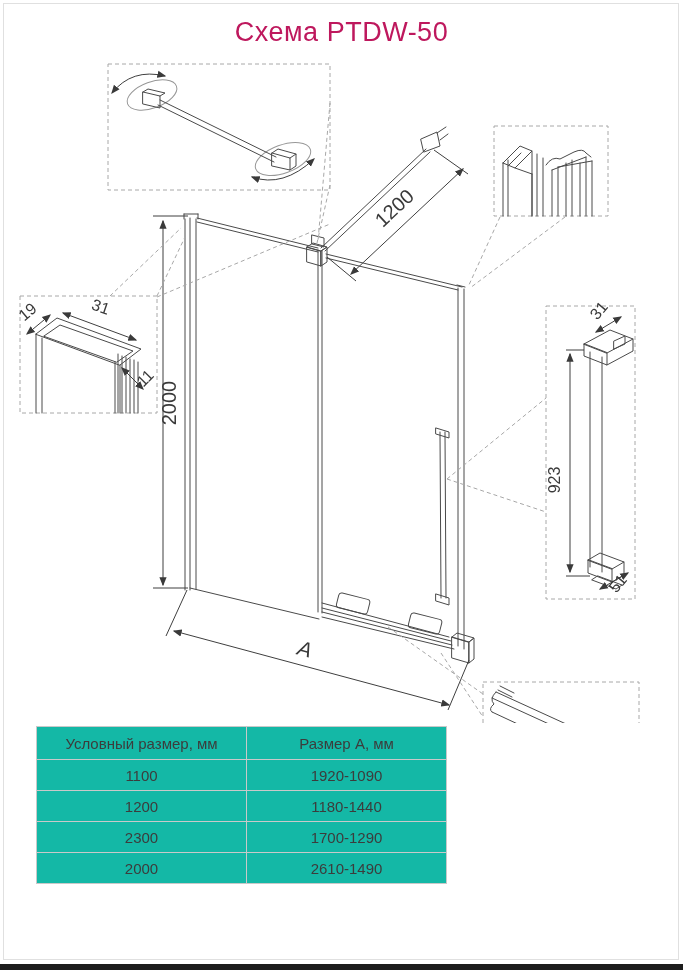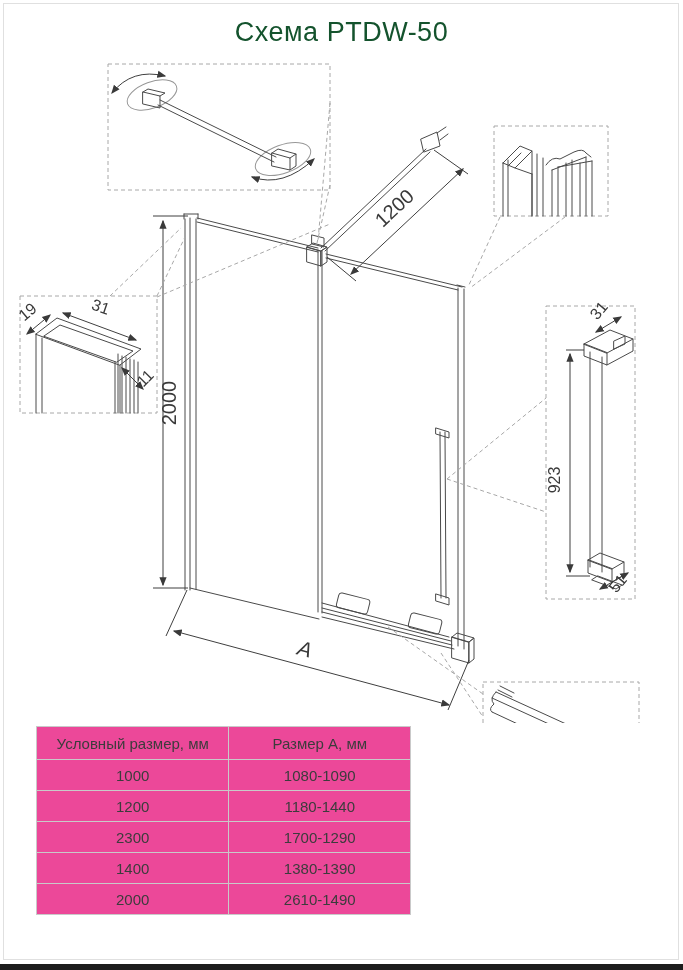--- a/index.html
+++ b/index.html
@@ -4,35 +4,35 @@
 <style>
   html,body{margin:0;padding:0;background:#fff;}
   .page{
     position:relative;width:683px;height:970px;background:#fff;overflow:hidden;
     font-family:"Liberation Sans",sans-serif;
   }
   .frame{position:absolute;left:3px;top:3px;width:674px;height:955px;border:1px solid #e0e0e0;}
   .bottom-strip{position:absolute;left:0;bottom:0;width:683px;height:6px;background:#1d1d1d;}
   .title{
     position:absolute;left:0;top:17px;width:100%;text-align:center;
-    font-size:27px;color:#14532d;letter-spacing:0.5px;
+    font-size:27px;color:#be185d;letter-spacing:0.5px;
   }
   svg.drawing{position:absolute;left:0;top:0;}
   
   .ln{stroke:#4a4a4a;fill:none;stroke-width:1;stroke-linejoin:round;stroke-linecap:round;}
   .lt{stroke:#979797;fill:none;stroke-width:1;}
   .dash{stroke:#a8a8a8;fill:none;stroke-width:1;stroke-dasharray:4 3;}
   .dim{stroke:#3f3f3f;fill:none;stroke-width:1;}
   .dimtxt{fill:#3a3a3a;font-family:"Liberation Sans",sans-serif;font-size:16px;}
   .dimtxt.big{font-size:20px;}
   .dimtxt.letter{font-size:21px;font-style:italic;}
   
   .size-table{
-    position:absolute;left:36px;top:726px;width:375px;border-collapse:collapse;
-    font-size:15px;color:#3c3c3c;background:#ec4899;
+    position:absolute;left:36px;top:726px;width:411px;border-collapse:collapse;
+    font-size:15px;color:#3c3c3c;background:#14b8a6;
   }
   .size-table td{
     border:1px solid #c9c9c9;text-align:center;height:30px;padding:0;
   }
   .size-table tr.hdr td{height:32px;}
   .size-table td.c1{width:210px;}
   .size-table td.c2{width:200px;}
 </style>
 </head>
 <body>
@@ -173,36 +173,32 @@
     </g>
   </svg>
 
   <table class="size-table">
     <tbody>
       <tr class="hdr">
         <td class="c1">Условный размер, мм</td>
         <td class="c2">Размер А, мм</td>
       </tr>
       <tr>
-        <td class="c1">1000</td>
-        <td class="c2">1080-1090</td>
+        <td class="c1">1100</td>
+        <td class="c2">1920-1090</td>
       </tr>
       <tr>
         <td class="c1">1200</td>
         <td class="c2">1180-1440</td>
       </tr>
       <tr>
         <td class="c1">2300</td>
         <td class="c2">1700-1290</td>
       </tr>
       <tr>
-        <td class="c1">1400</td>
-        <td class="c2">1380-1390</td>
-      </tr>
-      <tr>
         <td class="c1">2000</td>
         <td class="c2">2610-1490</td>
       </tr>
     </tbody>
   </table>
 
   <div class="bottom-strip"></div>
 </div>
 
 </body></html>

